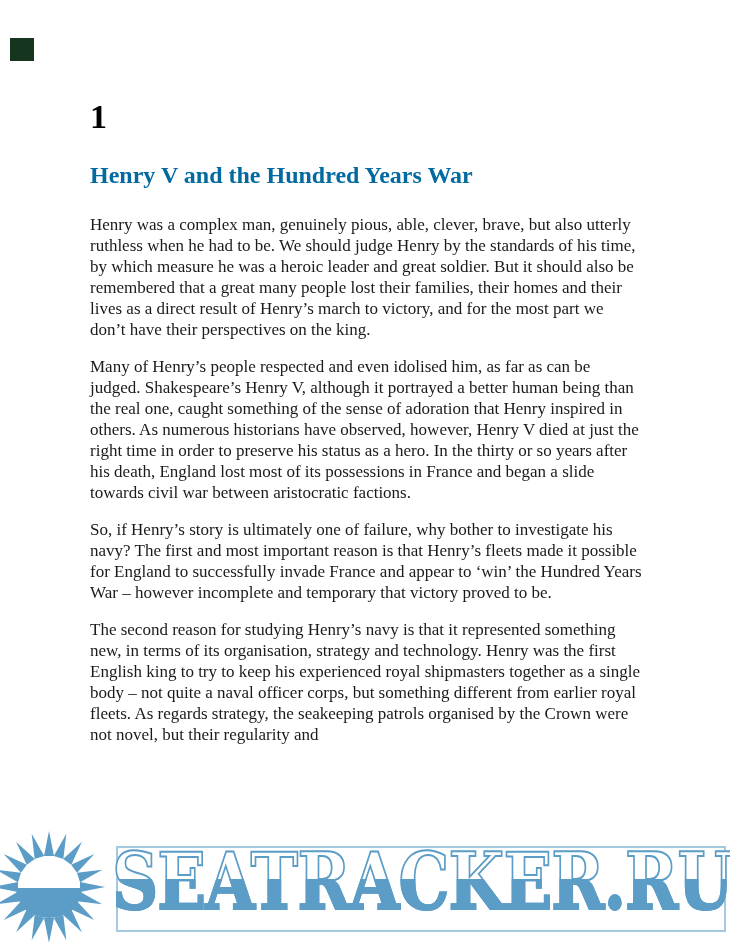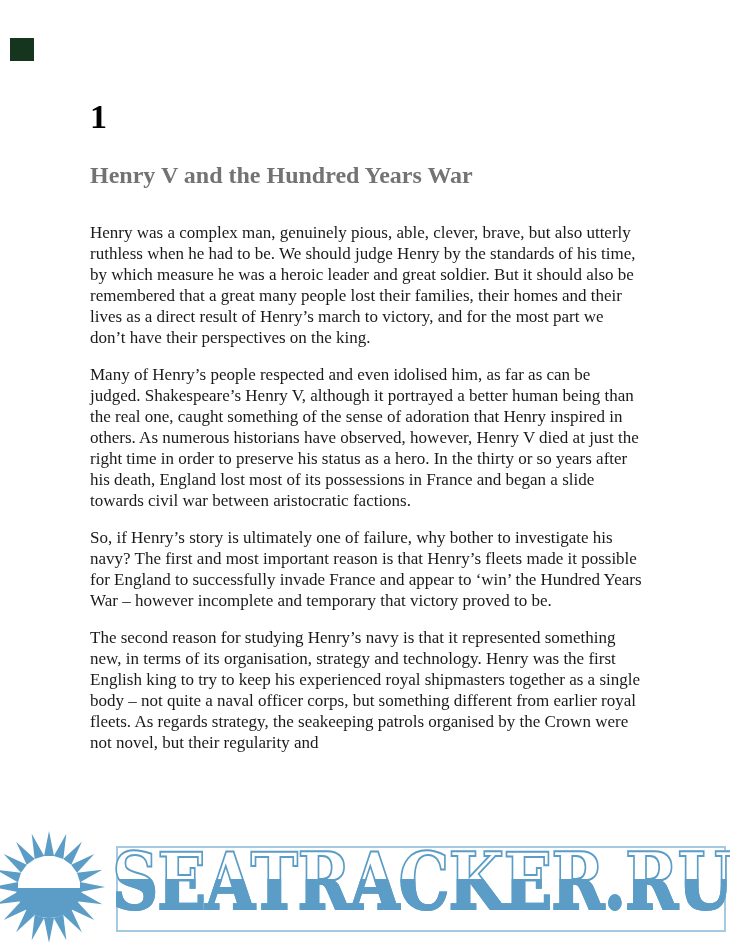--- a/index.html
+++ b/index.html
@@ -44,30 +44,30 @@
     color: #0000ee;
     text-decoration: underline;
     text-decoration-thickness: 3px;
     text-underline-offset: 4px;
     cursor: pointer;
   }
   .section-title {
     margin: 28px 0 0 0;
     font-size: 24px;
     font-weight: bold;
-    color: #737373;
+    color: #0369a1;
     line-height: 1.1;
   }
   .content p {
     margin: 16px 0 0 0;
     font-size: 17px;
     line-height: 21px;
     text-align: left;
   }
-  .content p.first-para { margin-top: 34px; }
+  .content p.first-para { margin-top: 26px; }
 
   
   .watermark { position: absolute; left: 0; top: 0; width: 730px; height: 942px; pointer-events: none; }
   .wm-frame {
     position: absolute;
     left: 116px;
     top: 846px;
     width: 606px;
     height: 82px;
     border: 2px solid rgba(91, 157, 198, 0.55);

